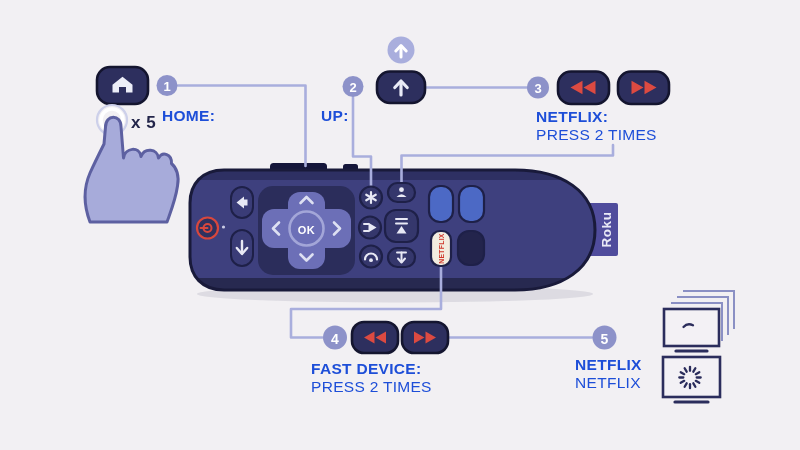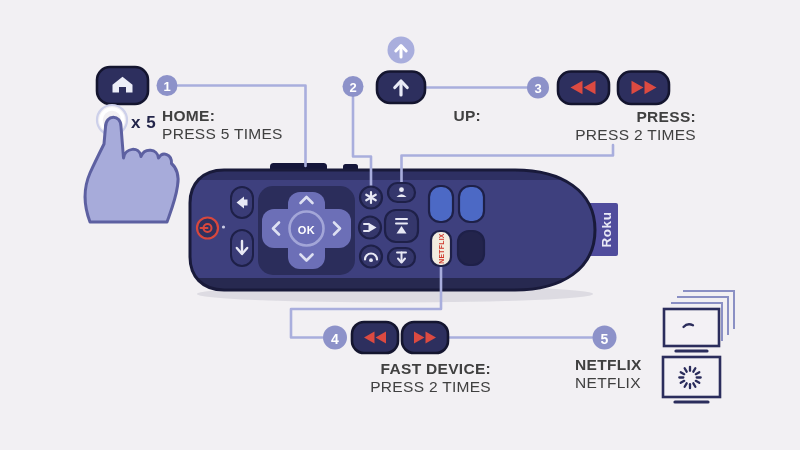--- a/index.html
+++ b/index.html
@@ -3,25 +3,25 @@
 <meta charset="utf-8">
 <style>
   html,body{margin:0;padding:0;background:#e8e6ea;}
   .stage{
     position:relative;width:800px;height:450px;overflow:hidden;
     background:#f2f0f3;
     font-family:"Liberation Sans",sans-serif;
   }
   .stage svg{position:absolute;left:0;top:0;}
   .lbl{
-    position:absolute;color:#404040;font-size:15.5px;line-height:18px;
+    position:absolute;color:#1d4ed8;font-size:15.5px;line-height:18px;
     letter-spacing:.3px;white-space:nowrap;
   }
   .lbl .t{font-weight:700;}
-  .ctr{text-align:right;}
+  .ctr{text-align:left;}
   svg text{font-family:"Liberation Sans",sans-serif;}
 </style>
 </head>
 <body>
 
 <div class="stage">
 
 <svg width="800" height="450" viewBox="0 0 800 450">
 
   <ellipse cx="395" cy="294" rx="198" ry="8.5" fill="rgba(40,42,80,0.10)"></ellipse>
@@ -254,29 +254,28 @@
     </g>
     <g>
       <circle cx="604.5" cy="337.5" r="12" fill="#8d92c9"></circle>
       <text x="604.5" y="338.5" dominant-baseline="central" fill="#ffffff" font-size="14">5</text>
     </g>
   </g>
 </svg>
 
 <div class="lbl" style="left:162px;top:107px">
   <div class="t">HOME:</div>
-  <div>PRESS 5 TIMES</div>
 </div>
 
 <div class="lbl ctr" style="left:321px;top:107px;width:160px">
   <div class="t">UP:</div>
 </div>
 
 <div class="lbl ctr" style="left:536px;top:108px;width:160px">
-  <div class="t">PRESS:</div>
+  <div class="t">NETFLIX:</div>
   <div>PRESS 2 TIMES</div>
 </div>
 
 <div class="lbl ctr" style="left:311px;top:360px;width:180px">
   <div class="t">FAST DEVICE:</div>
   <div>PRESS 2 TIMES</div>
 </div>
 
 <div class="lbl" style="left:575px;top:356px">
   <div class="t">NETFLIX</div>

